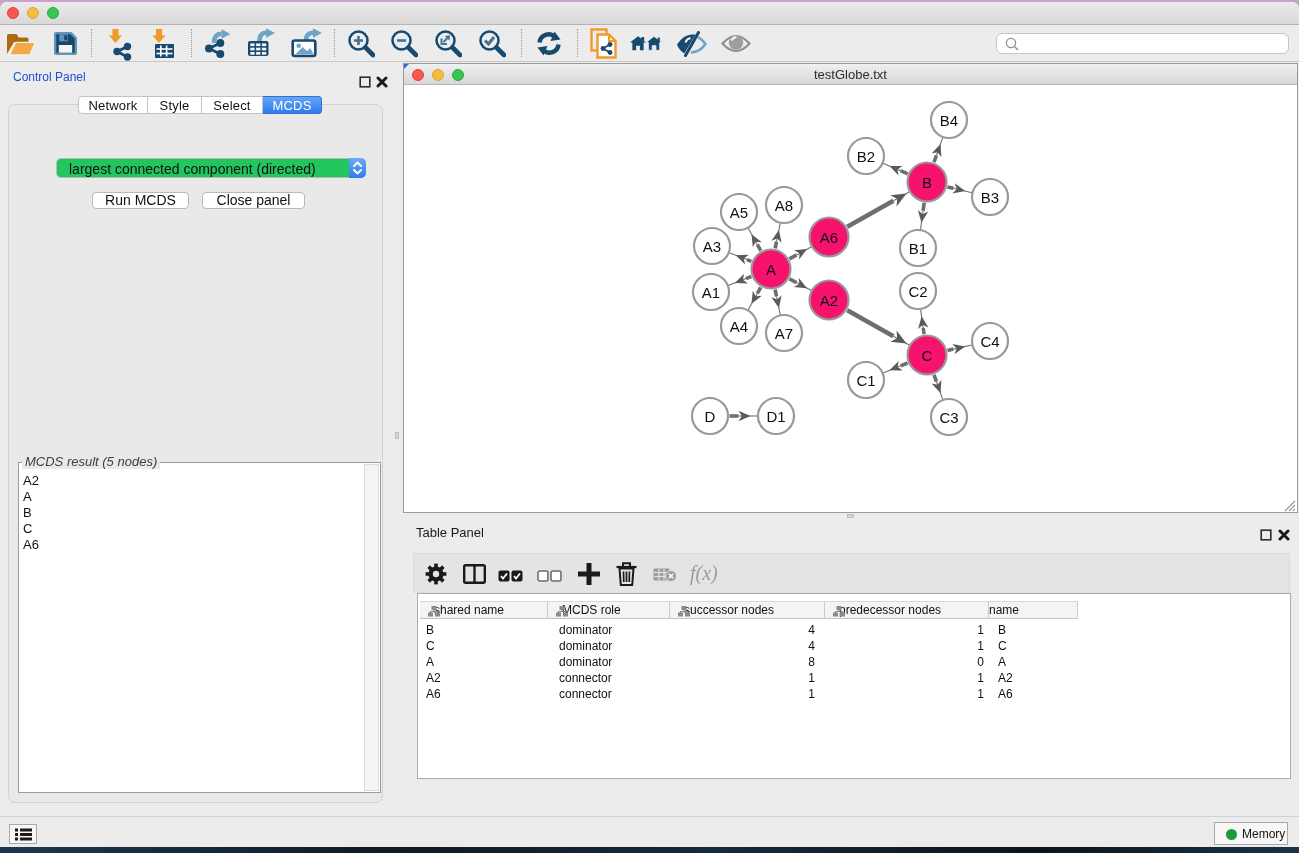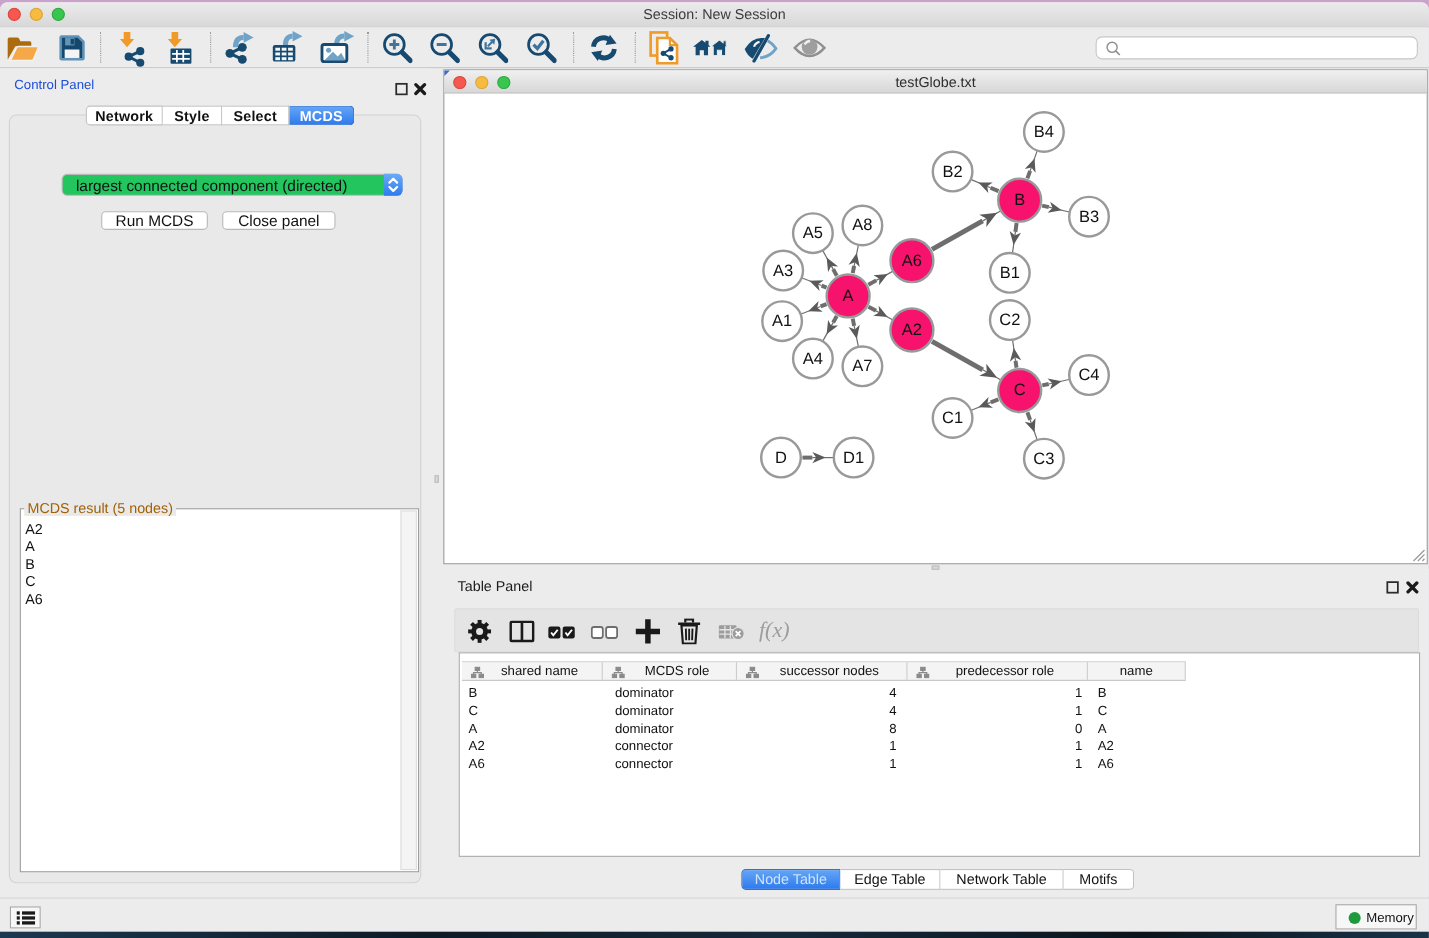--- a/index.html
+++ b/index.html
@@ -24,69 +24,68 @@
 #listbtn { position:absolute; left:9px; top:822px; width:28px; height:20px; background:#f7f7f7; border:1px solid #a8a8a8; }
 #membtn { position:absolute; right:11px; top:820px; width:74px; height:23px; background:#f7f7f7; border:1px solid #a8a8a8; font-size:12px; color:#111; }
 #membtn .dot { position:absolute; left:11px; top:6px; width:11px; height:11px; border-radius:50%; background:#1d9b3c; }
 #membtn .lbl { position:absolute; left:27px; top:4px; }
 
 #cpanel { position:absolute; left:0; top:60px; width:391px; height:755px; background:#ececec; }
 #cpanel .ptitle { position:absolute; left:13px; top:8px; font-size:12px; color:#1d4ed8; }
 .wicons { position:absolute; }
 
 .tabs { position:absolute; display:flex; z-index:5; }
-.tab { height:18px; background:#fff; border:1px solid #c2c2c2; border-left:none; font-size:13px; color:#111; text-align:center; line-height:17px; font-weight:bold; letter-spacing:0.2px; }
+.tab { height:18px; background:#fff; border:1px solid #c2c2c2; border-left:none; font-size:13px; color:#111; text-align:center; line-height:17px; font-weight:normal; letter-spacing:0.2px; }
 .tab.first { border-left:1px solid #c2c2c2; border-radius:4px 0 0 4px; }
 .tab.last { border-radius:0 4px 4px 0; }
 .tab.sel { background:linear-gradient(#64a5f6,#2e7bee); color:#fff; border-color:#2e6fd8; }
 #innerpanel { position:absolute; left:8px; top:42px; width:375px; height:699px; background:#e9e9e9; border:1px solid #d2d2d2; border-radius:7px; }
 #optlabel { position:absolute; left:0; top:28px; width:100%; text-align:center; font-size:14px; color:#111; }
 #dropdown { position:absolute; left:35px; top:53px; width:310px; height:20px; background:#22c55e; border:1px solid #b9b9b9; border-radius:5px;margin-left:12px; }
 #dropdown .txt { position:absolute; left:12px; top:2px; font-size:14px; color:#111; }
 #dropdown .spin { position:absolute; right:-1px; top:-1px; width:17px; height:20px; background:linear-gradient(#6aaaf7,#2d7bf0); border-radius:0 5px 5px 0; }
 .btn { position:absolute; height:17px; line-height:15px; background:#fff; border:1px solid #b9b9b9; border-radius:4px; font-size:14px; color:#111; text-align:center; }
 #fieldset { position:absolute; left:9px; top:352px; width:363px; height:336px; }
 #fieldset .fsborder { position:absolute; left:0; top:5px; width:363px; height:331px; border:1px solid #9d9d9d; background:#fff; }
-#fieldset .legend { position:absolute; left:4px; top:-3px; background:#e9e9e9; padding:0 3px; font-size:13px; color:#a16207; }
+#fieldset .legend { position:absolute; left:4px; top:-3px; background:#e9e9e9; padding:0 3px; font-size:13px; color:#404040;font-style:italic; }
 #fieldset .items { position:absolute; left:5px; top:16px; font-size:13px; color:#111; line-height:16px; }
 #fieldset .sbar { position:absolute; right:2px; top:7px; width:15px; height:327px; background:#f4f4f4; border:1px solid #dcdcdc; }
 </style></head><body>
 <style>
 
 #netwin { position:absolute; left:403px; top:61px; width:895px; height:450px; background:#fff; border:1px solid #9a9a9a;padding-left:27px; }
 #netwin .wtitle { position:absolute; left:0; top:0; width:100%; height:21px; background:linear-gradient(#f0f0f0,#d7d7d7); border-bottom:1px solid #b5b5b5; }
 #netwin .wtitle .txt { position:absolute; width:100%; text-align:center; top:3px; font-size:13px; color:#2d2d2d; }
 #netwin .t1 { left:8px; background:#f6574f; border:0.5px solid #d9443e;}
 #netwin .t2 { left:28px; background:#f7bb40; border:0.5px solid #dca338;}
 #netwin .t3 { left:48px; background:#39c64e; border:0.5px solid #2fa63f;}
 #grip { position:absolute; right:1px; bottom:1px; width:13px; height:13px; }
 
 #tpanel { position:absolute; left:391px; top:515px; width:908px; height:298px; background:#ececec; }
 #tpanel .ptitle { position:absolute; left:25px; top:8px; font-size:13px; color:#1a1a1a; }
 #ttoolbar { position:absolute; left:22px; top:36px; width:877px; height:40px; background:#e4e4e4; border:1px solid #dcdcdc; border-radius:2px; }
 #tablebox { position:absolute; left:26px; top:76px; width:874px; height:186px; background:#fff; border:1px solid #ababab; }
 #thead { position:absolute; left:2px; top:7px; height:18px; display:flex; font-size:12px; color:#111; background:#f4f4f4; border-top:1px solid #d8d8d8; border-bottom:1px solid #c4c4c4;}
-#thead .th { position:relative; border-right:1px solid #cccccc; text-align:center; line-height:17px; }
+#thead .th { position:relative; border-right:1px solid #cccccc; line-height:17px; }
 #thead .th svg { position:absolute; left:8px; top:4px; }
 .trow { position:absolute; font-size:12px; color:#111; }
 
 #btabs { position:absolute; left:283px; top:273px; display:flex; }
 .btab { height:19px; background:#fff; border:1px solid #c2c2c2; border-left:none; font-size:13px; color:#111; text-align:center; line-height:18px; border-radius:0; }
 .btab.first { border-left:1px solid #c2c2c2; border-radius:4px 0 0 4px; }
 .btab.last { border-radius:0 4px 4px 0; }
 .btab.sel { background:linear-gradient(#64a5f6,#2e7bee); color:#cfe4fb; border-color:#2e6fd8; }
 
 .gripdot { position:absolute; background:#d8d8d8; border:1px solid #bdbdbd; }
 </style>
 <div id="win">
   <div id="titlebar">
     <div class="tl t1"></div>
       <div class="tl t2"></div>
       <div class="tl t3"></div>
-    <div class="title">Session: New Session</div>
   </div>
   <div id="toolbar">
     <div class="tbi" style="left:6px;top:7px"><svg width="30" height="24" viewBox="0 0 30 24">
       <path d="M1,22 L1,3.5 Q1,2 2.5,2 H9.5 Q10.8,2 11.3,3 L12.5,5.5 H21 Q22.5,5.5 22.5,7 V10 H8 Z" fill="#ab6b0e"></path>
       <path d="M3.5,23 L9,11.5 Q9.5,10.3 10.8,10.3 H27.5 Q29.2,10.3 28.6,11.8 L24.5,21.7 Q24,23 22.7,23 Z" fill="#f5a847" stroke="#f2f2f2" stroke-width="1.3"></path>
         </svg></div>
     <div class="tbi" style="left:53px;top:6px"><svg width="25" height="25" viewBox="0 0 25 25">
       <path d="M1,3 Q1,1 3,1 H18.5 L24,6.5 V22 Q24,24 22,24 H3 Q1,24 1,22 Z" fill="#6094b8"></path>
       <path d="M3.3,3.3 H17.5 L21.7,7.5 V21.7 H3.3 Z" fill="#16486c"></path>
       <rect x="6.2" y="3.3" width="8.5" height="7" fill="#6094b8"></rect>
@@ -442,34 +441,28 @@
                 <path d="M6,3.5 V5.5 M2.5,7 V5.5 H9.5 V7" fill="none" stroke-width="1.1"></path>
               </g>
             </svg><span style="margin-left:14px">successor nodes</span></div>
         <div class="th" style="width:164px"><svg width="12" height="11" viewBox="0 0 12 11">
               <g fill="#8a8a8a" stroke="#8a8a8a">
                 <rect x="4" y="0.5" width="4" height="3"></rect>
                 <rect x="0.5" y="7" width="4" height="3"></rect>
                 <rect x="7.5" y="7" width="4" height="3"></rect>
                 <path d="M6,3.5 V5.5 M2.5,7 V5.5 H9.5 V7" fill="none" stroke-width="1.1"></path>
               </g>
-            </svg><span style="margin-left:14px">predecessor role</span></div>
+            </svg><span style="margin-left:14px">predecessor nodes</span></div>
         <div class="th" style="width:89px">name</div>
       </div>
       <div class="trow" style="left:8px;top:28px;line-height:16px">B<br>C<br>A<br>A2<br>A6</div>
       <div class="trow" style="left:141px;top:28px;line-height:16px">dominator<br>dominator<br>dominator<br>connector<br>connector</div>
       <div class="trow" style="left:250px;top:28px;width:147px;text-align:right;line-height:16px">4<br>4<br>8<br>1<br>1</div>
       <div class="trow" style="left:406px;top:28px;width:160px;text-align:right;line-height:16px">1<br>1<br>0<br>1<br>1</div>
       <div class="trow" style="left:580px;top:28px;line-height:16px">B<br>C<br>A<br>A2<br>A6</div>
-    </div>
-    <div id="btabs">
-      <div class="btab sel first" style="width:90px">Node Table</div>
-      <div class="btab" style="width:91px">Edge Table</div>
-      <div class="btab" style="width:112px">Network Table</div>
-      <div class="btab last" style="width:64px">Motifs</div>
     </div>
   </div>
   <div class="gripdot" style="left:395px;top:430px;width:4px;height:7px"></div>
   <div class="gripdot" style="left:847px;top:512px;width:7px;height:4px"></div>
   <div id="statusline"></div>
   <div id="statusarea"></div>
   <div id="listbtn"><svg width="17" height="13" viewBox="0 0 17 13" style="margin:3px 0 0 5px">
     <g fill="#1a1a1a">
           <rect x="0" y="0.5" width="3" height="3"></rect>
           <rect x="0" y="5" width="3" height="3"></rect>

